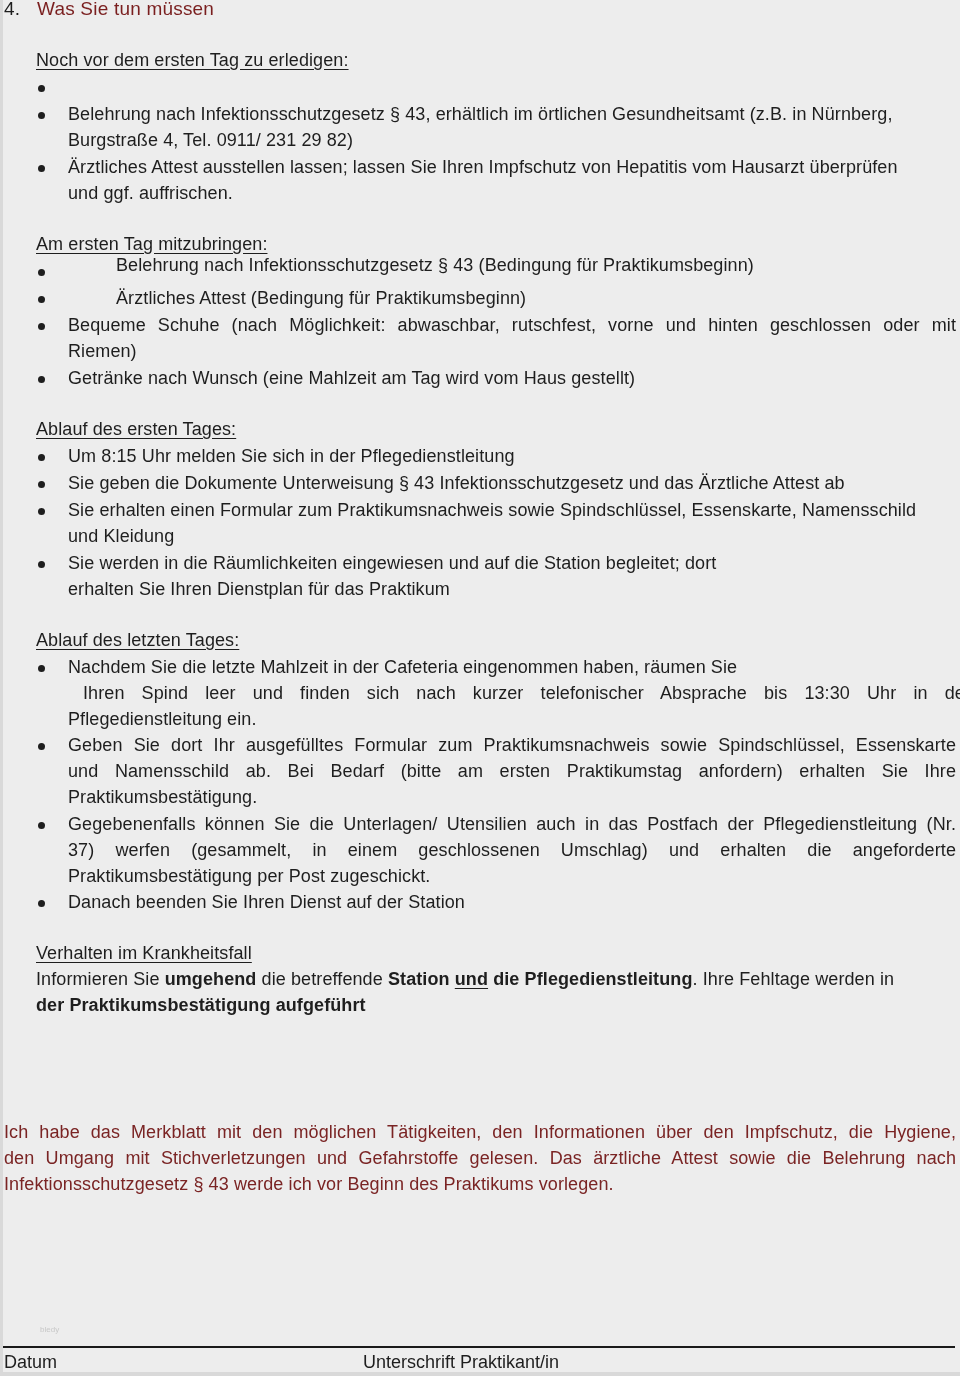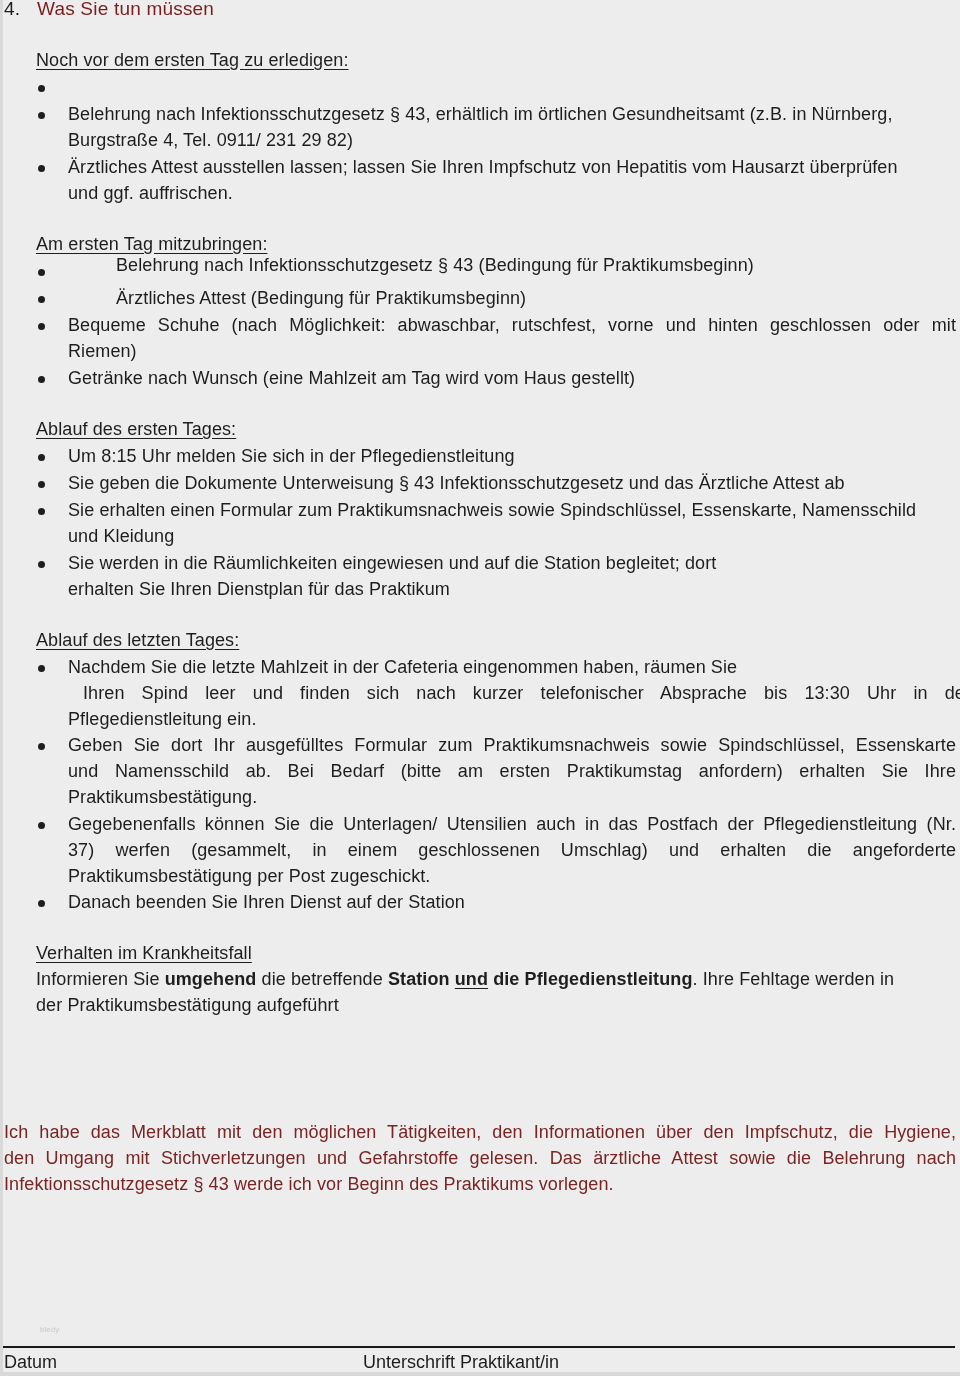--- a/index.html
+++ b/index.html
@@ -103,21 +103,21 @@
   <div class="abs line justify" style="left:65px; top:840px;">37) werfen (gesammelt, in einem geschlossenen Umschlag) und erhalten die angeforderte</div>
   <div class="abs line" style="left:65px; top:866px;">Praktikumsbestätigung per Post zugeschickt.</div>
 
   <span class="bullet" style="left:35px; top:900px;"></span>
   <div class="abs line" style="left:65px; top:892px;">Danach beenden Sie Ihren Dienst auf der Station</div>
 
   <div class="abs heading" style="left:33px; top:943px;">Verhalten im Krankheitsfall</div>
   <div class="abs line" style="left:33px; top:969px; width:920px; display:flex; justify-content:space-between;">
     <span><span>Informieren Sie </span><b>umgehend</b><span> die betreffende </span><b>Station</b><span style="white-space:pre"> </span><b style="text-decoration:underline; text-underline-offset:3px;">und</b><span style="white-space:pre"> </span><b>die Pflegedienstleitung</b><span>. Ihre Fehltage werden in</span></span>
   </div>
-  <div class="abs line" style="left:33px; top:995px;">der Praktikumsbestätigung aufgeführt</div>
+  <div class="abs line" style="left:33px; top:995px;font-weight:bold;">der Praktikumsbestätigung aufgeführt</div>
 
   <div class="abs red justify" style="left:1px; top:1122px; width:952px;">Ich habe das Merkblatt mit den möglichen Tätigkeiten, den Informationen über den Impfschutz, die Hygiene,</div>
   <div class="abs red justify" style="left:1px; top:1148px; width:952px;">den Umgang mit Stichverletzungen und Gefahrstoffe gelesen. Das ärztliche Attest  sowie die Belehrung nach</div>
   <div class="abs red" style="left:1px; top:1174px;">Infektionsschutzgesetz § 43  werde ich vor Beginn des Praktikums vorlegen.</div>
 
   <div class="abs faint">bledy</div>
   <div class="sigline"></div>
   <div class="abs foot" style="left:1px;">Datum</div>
   <div class="abs foot" style="left:317px;margin-left:43px;">Unterschrift Praktikant/in</div>
 </div>

